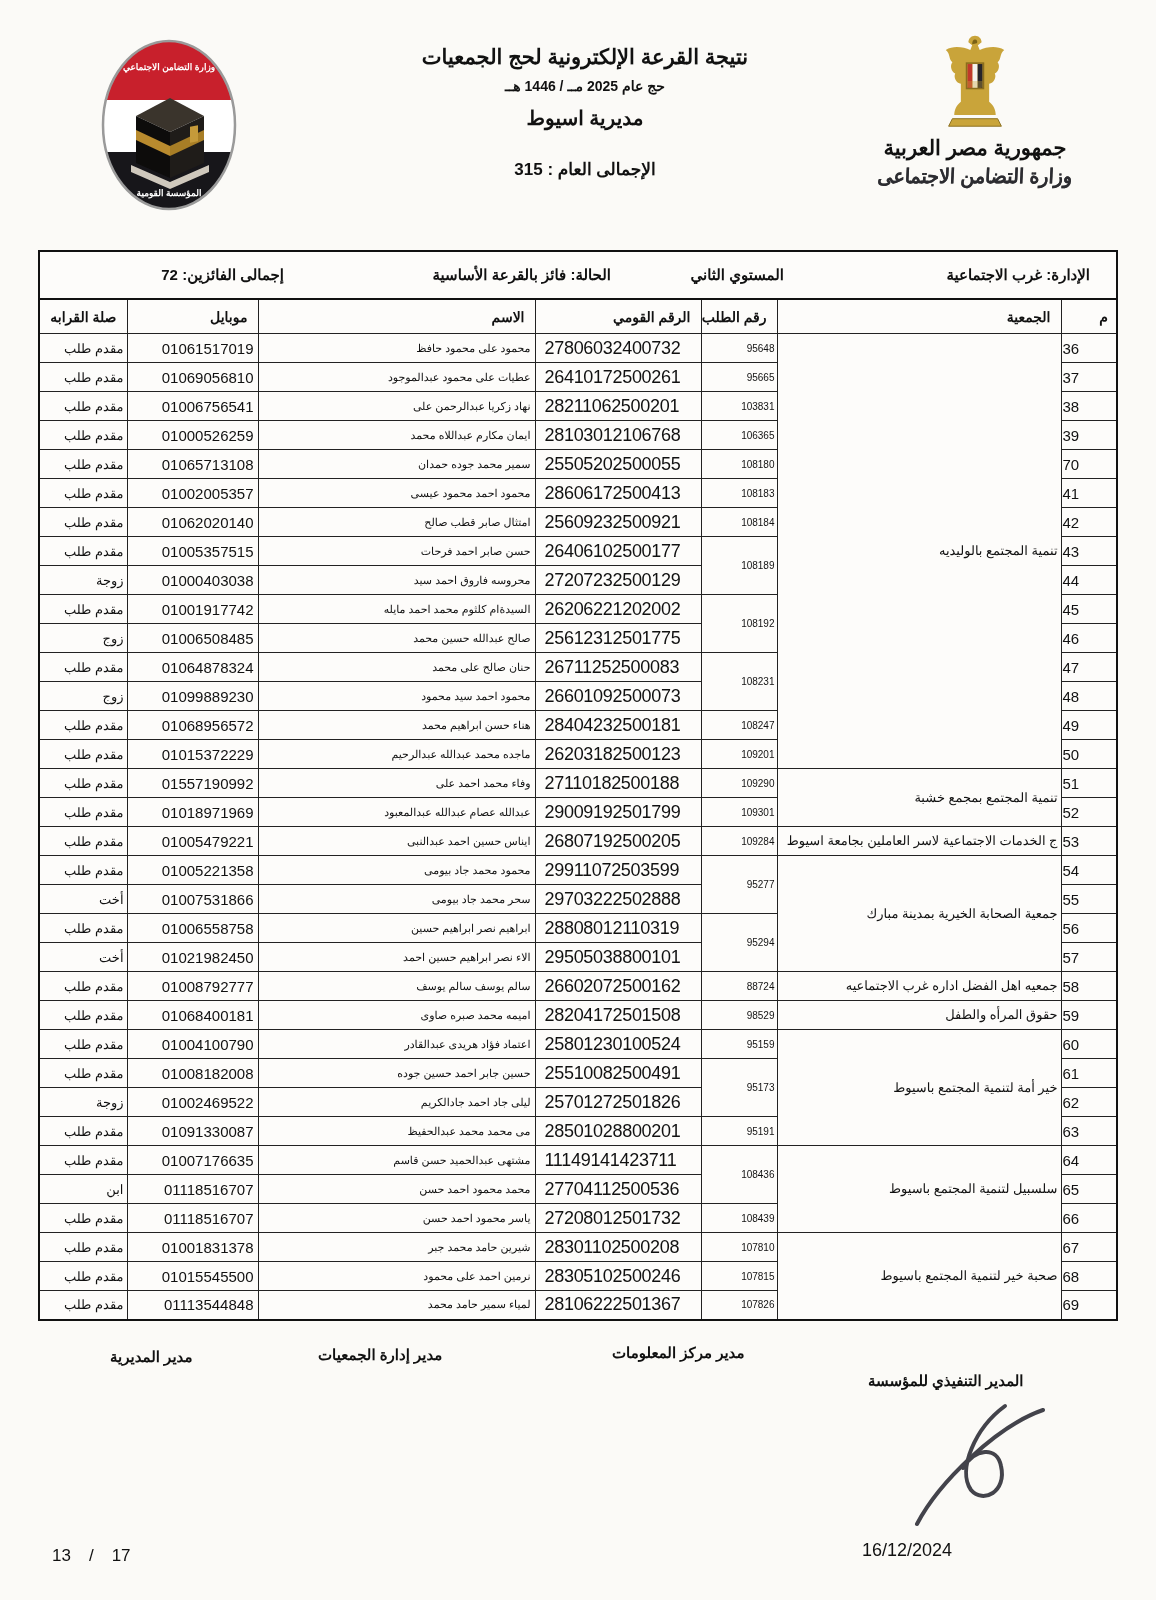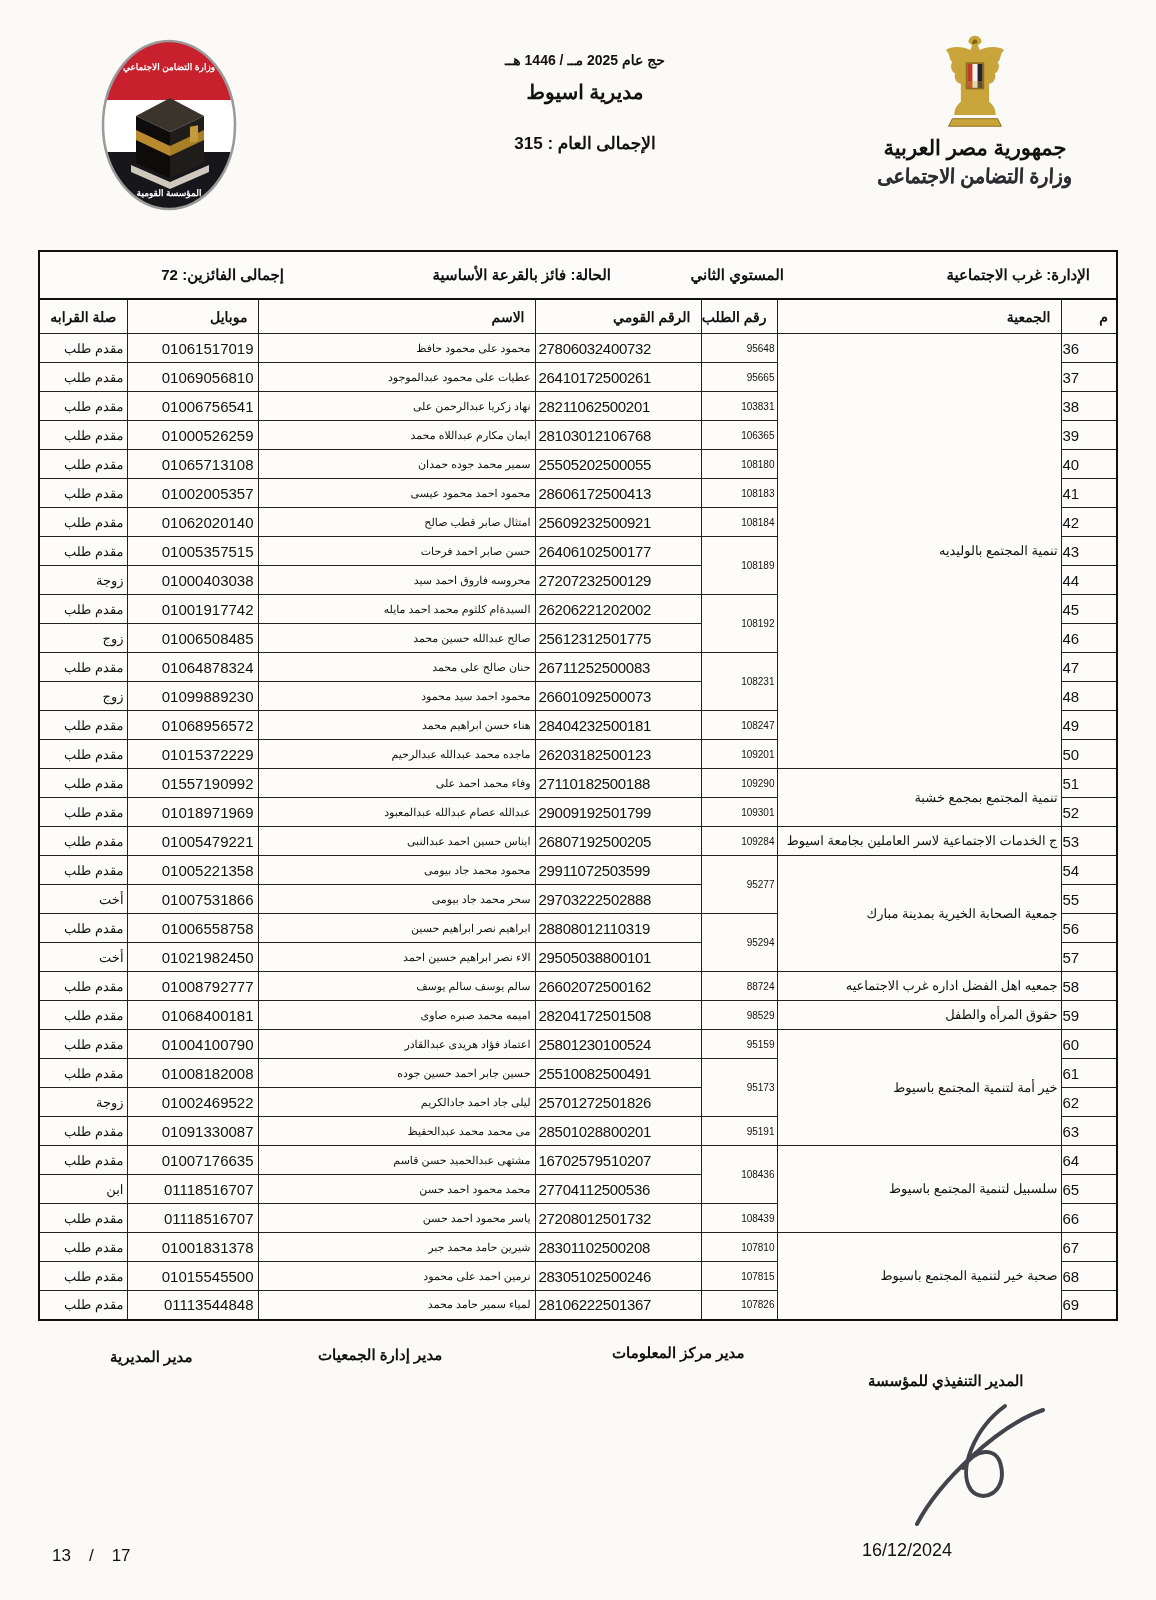--- a/index.html
+++ b/index.html
@@ -34,21 +34,21 @@
   .inf-adm{right:26px;}
   .inf-lvl{right:332px;}
   .inf-sts{right:505px;}
   .inf-win{right:832px;}
   tr.head-row th{height:33px;font-size:14px;font-weight:bold;text-align:right;padding:0 10px;white-space:nowrap;}
   tr.head-row th.c-num{text-align:right;padding-right:8px;}
   tr[data-name="table-row"]{height:29px;}
   td.c-num{text-align:left;font-size:15px;direction:ltr;}
   td.c-assoc{text-align:right;padding:0 3px;font-size:13px;white-space:normal;line-height:1.2;}
   td.c-req{direction:ltr;text-align:right;padding-right:2px;font-size:10px;white-space:nowrap;}
-  td.c-nid{direction:ltr;text-align:left;padding-left:3px;font-size:15px;white-space:nowrap;letter-spacing:-.3px;}
+  td.c-nid{direction:ltr;text-align:left;padding-left:9px;font-size:18px;white-space:nowrap;letter-spacing:-.3px;}
   td.c-name{text-align:right;padding:0 4px;font-size:11px;white-space:nowrap;}
   td.c-mob{direction:ltr;text-align:right;padding-right:4px;font-size:15px;white-space:nowrap;}
   td.c-rel{text-align:right;padding:0 3px;font-size:13px;white-space:nowrap;}
   
   .sig-label{position:absolute;font-size:15px;font-weight:bold;white-space:nowrap;}
   .sig-dirmgr{left:110px;top:1348px;}
   .sig-assoc{left:318px;top:1346px;}
   .sig-info{left:612px;top:1344px;}
   .sig-exec{left:868px;top:1372px;}
   .signature-svg{position:absolute;left:905px;top:1398px;}
@@ -81,20 +81,21 @@
         <rect x="92" y="107" width="8" height="16" fill="#c59a3a" transform="skewY(-10)"></rect>
         <polygon points="33,129 72,146 111,129 111,136 72,153 33,136" fill="#cfc8bc"></polygon>
       </g>
       <ellipse cx="71" cy="89" rx="66" ry="84" fill="none" stroke="#9a9a9a" stroke-width="2.5"></ellipse>
       <text x="71" y="34" text-anchor="middle" font-size="9" fill="#ffffff" font-weight="bold" data-name="seal-top-text">وزارة التضامن الاجتماعي</text>
       <text x="71" y="160" text-anchor="middle" font-size="9" fill="#ffffff" font-weight="bold" data-name="seal-bottom-text">المؤسسة القومية</text>
     </svg>
   </div>
 
   <div class="titles" data-name="letterhead-titles">
+    <div class="t1" data-name="document-title">نتيجة القرعة الإلكترونية لحج الجمعيات</div>
     <div class="t2" data-name="hajj-year-subtitle">حج عام 2025 مــ / 1446 هــ</div>
     <div class="t3" data-name="directorate-title">مديرية اسيوط</div>
     <div class="t4" data-name="grand-total-label">الإجمالى العام : 315</div>
   </div>
 
   <div class="emblem-block" data-name="state-emblem-block">
     <svg width="76" height="98" viewBox="0 0 80 104" data-name="egypt-eagle-icon">
       <path d="M40 4 C36 4 33 7 33 11 l4 3 -2 5 C28 16 17 14 9 19 C14 23 12 29 16 32 C13 36 15 42 19 44 C17 48 20 54 25 55 L25 74 C20 78 18 83 18 88 H62 C62 83 60 78 55 74 L55 55 C60 54 63 48 61 44 C65 42 67 36 64 32 C68 29 66 23 71 19 C63 14 52 16 45 19 l-2 -5 4 -3 C47 7 44 4 40 4 Z" fill="#c9a43a"></path>
       <path d="M40 8 c2 0 3 2 2 4 l-5 1 c0 -3 1 -5 3 -5 Z" fill="#7a6116"></path>
       <g>
@@ -165,21 +166,21 @@
         </tr>
         <tr data-name="table-row">
           <td class="c-num" data-name="row-number">39</td>
           <td class="c-req" data-name="request-no-cell">106365</td>
           <td class="c-nid" data-name="national-id-cell">28103012106768</td>
           <td class="c-name" data-name="name-cell">ايمان مكارم عبداللاه محمد</td>
           <td class="c-mob" data-name="mobile-cell">01000526259</td>
           <td class="c-rel" data-name="relation-cell">مقدم طلب</td>
         </tr>
         <tr data-name="table-row">
-          <td class="c-num" data-name="row-number">40</td>
+          <td class="c-num" data-name="row-number">70</td>
           <td class="c-req" data-name="request-no-cell">108180</td>
           <td class="c-nid" data-name="national-id-cell">25505202500055</td>
           <td class="c-name" data-name="name-cell">سمير محمد جوده حمدان</td>
           <td class="c-mob" data-name="mobile-cell">01065713108</td>
           <td class="c-rel" data-name="relation-cell">مقدم طلب</td>
         </tr>
         <tr data-name="table-row">
           <td class="c-num" data-name="row-number">41</td>
           <td class="c-req" data-name="request-no-cell">108183</td>
           <td class="c-nid" data-name="national-id-cell">28606172500413</td>
@@ -360,21 +361,21 @@
           <td class="c-req" data-name="request-no-cell">95191</td>
           <td class="c-nid" data-name="national-id-cell">28501028800201</td>
           <td class="c-name" data-name="name-cell">مى محمد محمد عبدالحفيظ</td>
           <td class="c-mob" data-name="mobile-cell">01091330087</td>
           <td class="c-rel" data-name="relation-cell">مقدم طلب</td>
         </tr>
         <tr data-name="table-row">
           <td class="c-num" data-name="row-number">64</td>
           <td class="c-assoc" data-name="association-cell" rowspan="3">سلسبيل لتنمية المجتمع باسيوط</td>
           <td class="c-req" data-name="request-no-cell" rowspan="2">108436</td>
-          <td class="c-nid" data-name="national-id-cell">16702579510207</td>
+          <td class="c-nid" data-name="national-id-cell">11149141423711</td>
           <td class="c-name" data-name="name-cell">مشتهى عبدالحميد حسن قاسم</td>
           <td class="c-mob" data-name="mobile-cell">01007176635</td>
           <td class="c-rel" data-name="relation-cell">مقدم طلب</td>
         </tr>
         <tr data-name="table-row">
           <td class="c-num" data-name="row-number">65</td>
           <td class="c-nid" data-name="national-id-cell">27704112500536</td>
           <td class="c-name" data-name="name-cell">محمد محمود احمد حسن</td>
           <td class="c-mob" data-name="mobile-cell">01118516707</td>
           <td class="c-rel" data-name="relation-cell">ابن</td>

